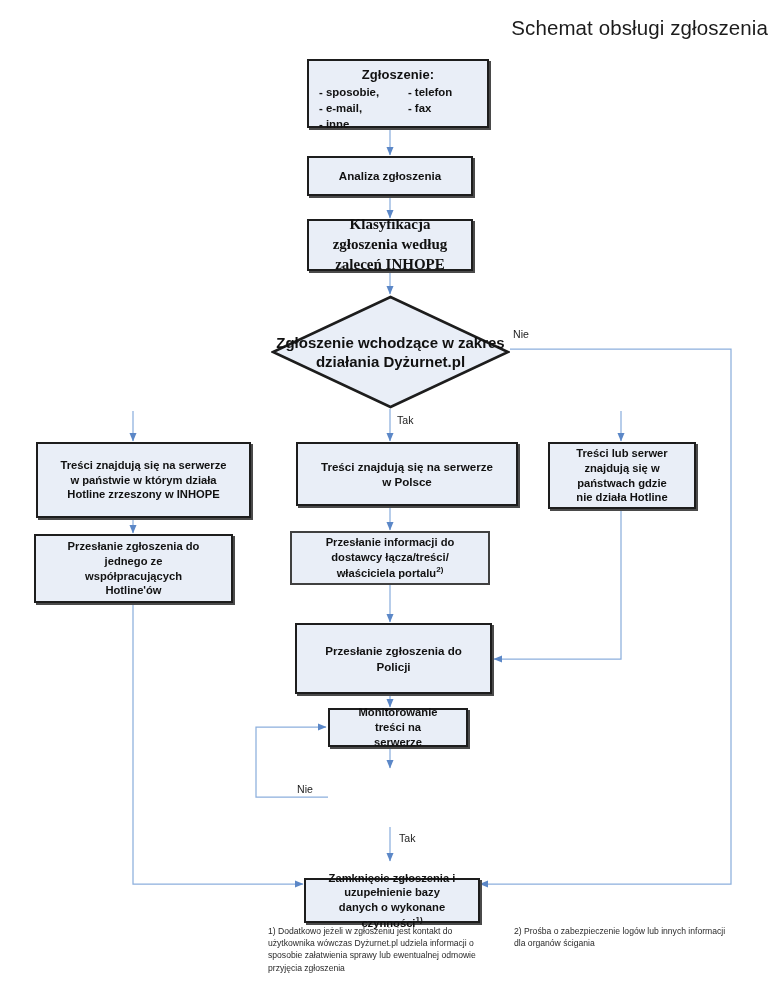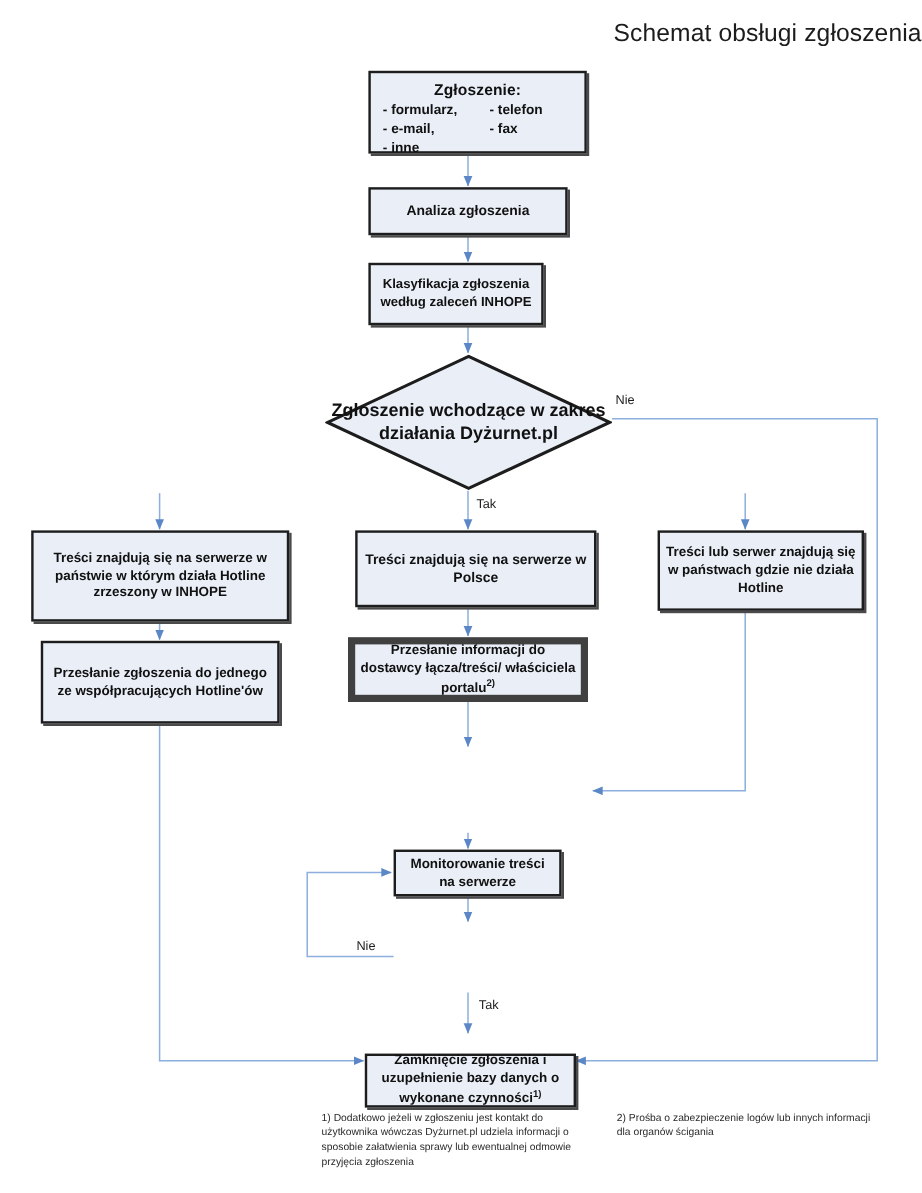--- a/index.html
+++ b/index.html
@@ -22,23 +22,23 @@
   
   #wires{position:absolute;left:0;top:0;width:768px;height:994px;overflow:visible;}
 
   
   .node{
     position:absolute;box-sizing:border-box;
     background:#e9eef7;
     border:2.2px solid #1d1d1d;
     display:flex;align-items:center;justify-content:center;
     text-align:center;font-weight:bold;font-size:11.2px;line-height:1.32;
-    color:#111;padding:2px 4px;
+    color:#111;padding:2px 21px;
   }
-  .node.thin{border:6px solid #404040;}
+  .node.thin{border:2px solid #404040;}
   .node.box3d{
     box-shadow:2px 2px 0 0 #4a4a4a;
   }
 
   
   .node.report{
     flex-direction:column;align-items:stretch;justify-content:flex-start;
     padding:5px 10px 4px 10px;
   }
   .report .rep-title{
@@ -121,56 +121,57 @@
       <path d="M133,603 L133,884 L303,884"></path>
 
       <path d="M510,349 L731,349 L731,884 L480,884"></path>
     </g>
   </svg>
 
   <div class="node report box3d" style="left:307px;top:59px;width:182px;height:69px;">
     <div class="rep-title">Zgłoszenie:</div>
     <div class="rep-cols">
       <div class="rep-col left">
-        <span>- formularz,</span>
+        <span>- sposobie,</span>
         <span>- e-mail,</span>
         <span>- inne</span>
       </div>
       <div class="rep-col right">
         <span>- telefon</span>
         <span>- fax</span>
       </div>
     </div>
   </div>
 
   <div class="node box3d" style="left:307px;top:156px;width:166px;height:40px;font-size:11.6px;">Analiza zgłoszenia</div>
 
-  <div class="node box3d" style="left:307px;top:219px;width:146px;height:52px;font-size:11px;">Klasyfikacja zgłoszenia według zaleceń INHOPE</div>
+  <div class="node box3d" style="left:307px;top:219px;width:166px;height:52px;font-size:15px;font-family:Liberation Serif, serif;">Klasyfikacja zgłoszenia według zaleceń INHOPE</div>
 
   <div class="diamond" style="left:271px;top:295px;width:239px;height:114px;">
     <svg width="239" height="114" viewBox="0 0 239 114">
       <polygon points="119.5,2 237,57 119.5,112 2,57" fill="#e9eef7" stroke="#1d1d1d" stroke-width="2.6"></polygon>
     </svg>
     <div class="dlabel">Zgłoszenie wchodzące w zakres działania Dyżurnet.pl</div>
   </div>
 
-  <div class="node box3d" style="left:26px;top:442px;width:215px;height:76px;">Treści znajdują się na serwerze w państwie w którym działa Hotline zrzeszony w INHOPE</div>
+  <div class="node box3d" style="left:36px;top:442px;width:215px;height:76px;">Treści znajdują się na serwerze w państwie w którym działa Hotline zrzeszony w INHOPE</div>
 
-  <div class="node box3d" style="left:296px;top:442px;width:201px;height:64px;font-size:11.6px;">Treści znajdują się na serwerze w Polsce</div>
+  <div class="node box3d" style="left:296px;top:442px;width:222px;height:64px;font-size:11.6px;">Treści znajdują się na serwerze w Polsce</div>
 
-  <div class="node box3d" style="left:548px;top:442px;width:172px;height:67px;">Treści lub serwer znajdują się w państwach gdzie nie działa Hotline</div>
+  <div class="node box3d" style="left:548px;top:442px;width:148px;height:67px;">Treści lub serwer znajdują się w państwach gdzie nie działa Hotline</div>
 
   <div class="node box3d" style="left:34px;top:534px;width:199px;height:69px;">Przesłanie zgłoszenia do jednego ze współpracujących Hotline'ów</div>
 
   <div class="node thin" style="left:290px;top:531px;width:200px;height:54px;">
     <span style="display:inline-block;">
       <span>Przesłanie informacji do dostawcy łącza/treści/ właściciela portalu</span><sup>2)</sup>
     </span>
   </div>
 
+  <div class="node box3d" style="left:295px;top:623px;width:197px;height:71px;font-size:11.6px;">Przesłanie zgłoszenia do Policji</div>
 
   <div class="node box3d" style="left:328px;top:708px;width:140px;height:39px;">Monitorowanie treści na serwerze</div>
 
 
   <div class="node box3d" style="left:304px;top:878px;width:176px;height:45px;">
     <span style="display:inline-block;">
       <span>Zamknięcie zgłoszenia i uzupełnienie bazy danych o wykonane czynności</span><sup>1)</sup>
     </span>
   </div>
 

